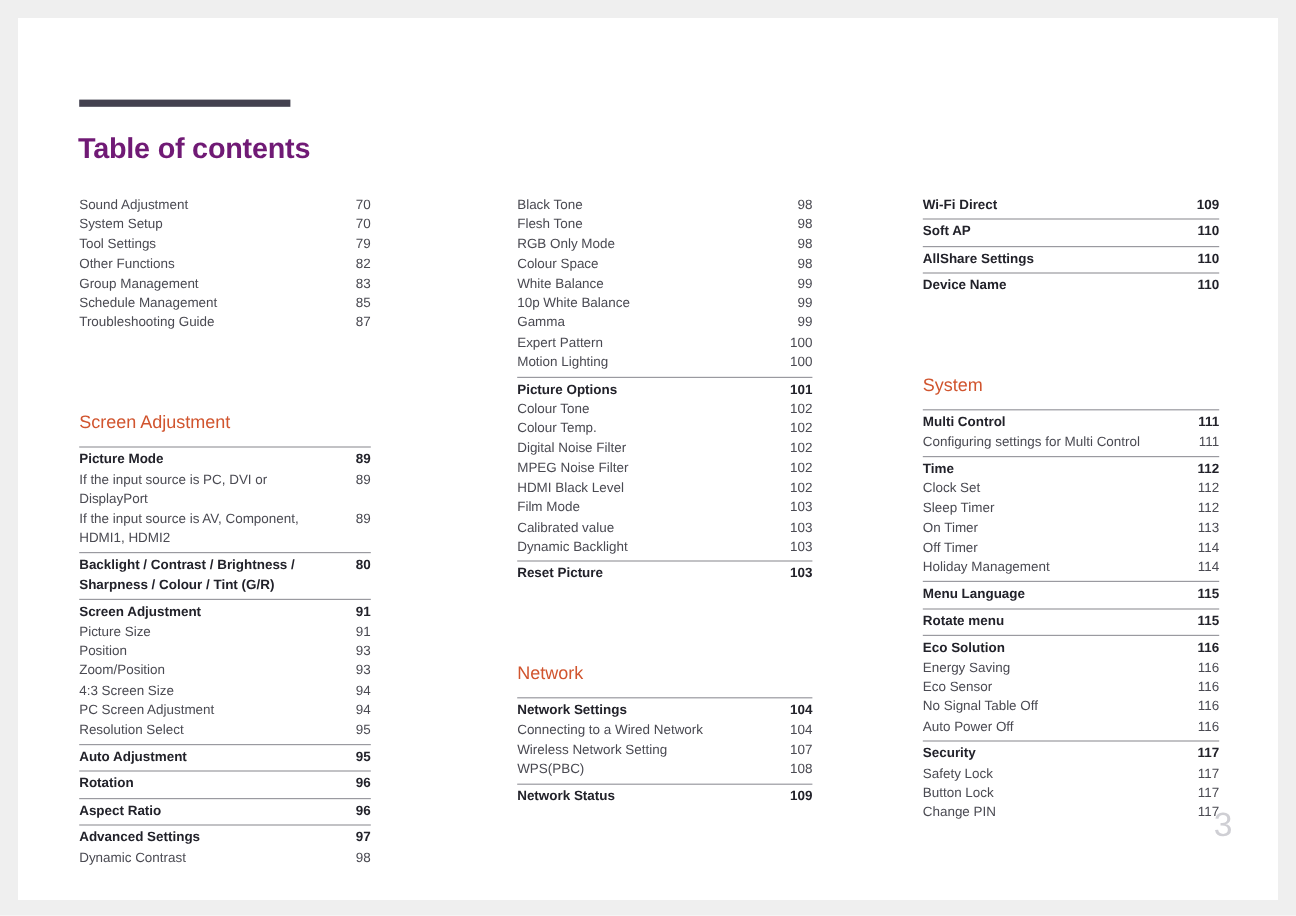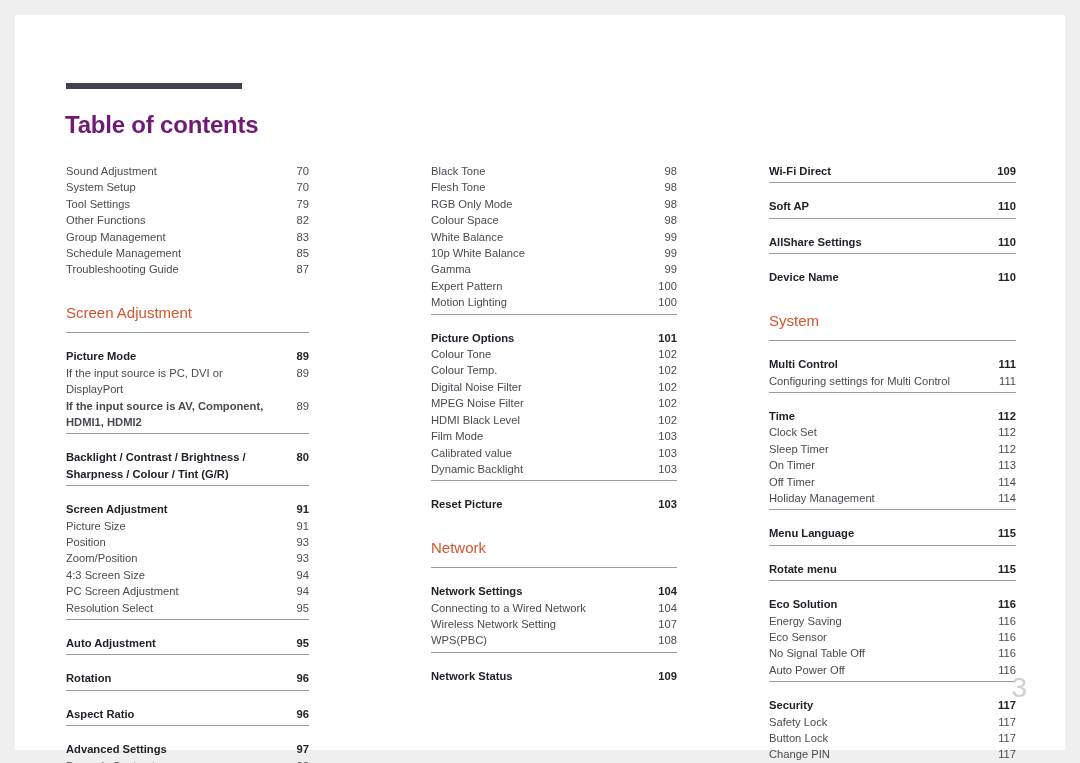--- a/index.html
+++ b/index.html
@@ -50,29 +50,29 @@
     top: 0;
   }
   .col-0 { left: 51px;  width: 243px; }
   .col-1 { left: 416px; width: 246px; }
   .col-2 { left: 754px; width: 247px; }
 
   .section-head {
     font-size: 15px;
     color: #d1552f;
     font-weight: normal;
-    margin-top: 24px;
+    margin-top: 64px;
     margin-bottom: 11px;
     line-height: 1.1;
   }
   .col .block:first-child > .section-head { margin-top: 0; }
 
   .group {
     border-top: 1px solid #9a9aa0;
-    padding-top: 15px;
+    padding-top: 2px;
     padding-bottom: 3px;
   }
   .group.no-rule { border-top: none; padding-top: 0; }
 
   .entry {
     display: flex;
     align-items: baseline;
     font-size: 11.2px;
     color: #3c3c44;
     line-height: 16.4px;
@@ -88,21 +88,21 @@
     min-width: 20px;
     font-variant-numeric: tabular-nums;
   }
   .entry.bold {
     font-weight: bold;
     color: #22222a;
   }
   .entry.plain {
     color: #4a4a52;
   }
-  .entry.wrap .label { padding-right: 6px; font-weight: bold; }
+  .entry.wrap .label { padding-right: 6px; }
 
   .folio {
     position: absolute;
     right: 38px;
     bottom: 48px;
     font-size: 28px;
     color: #cfcfd4;
     font-weight: normal;
     line-height: 1;
   }

